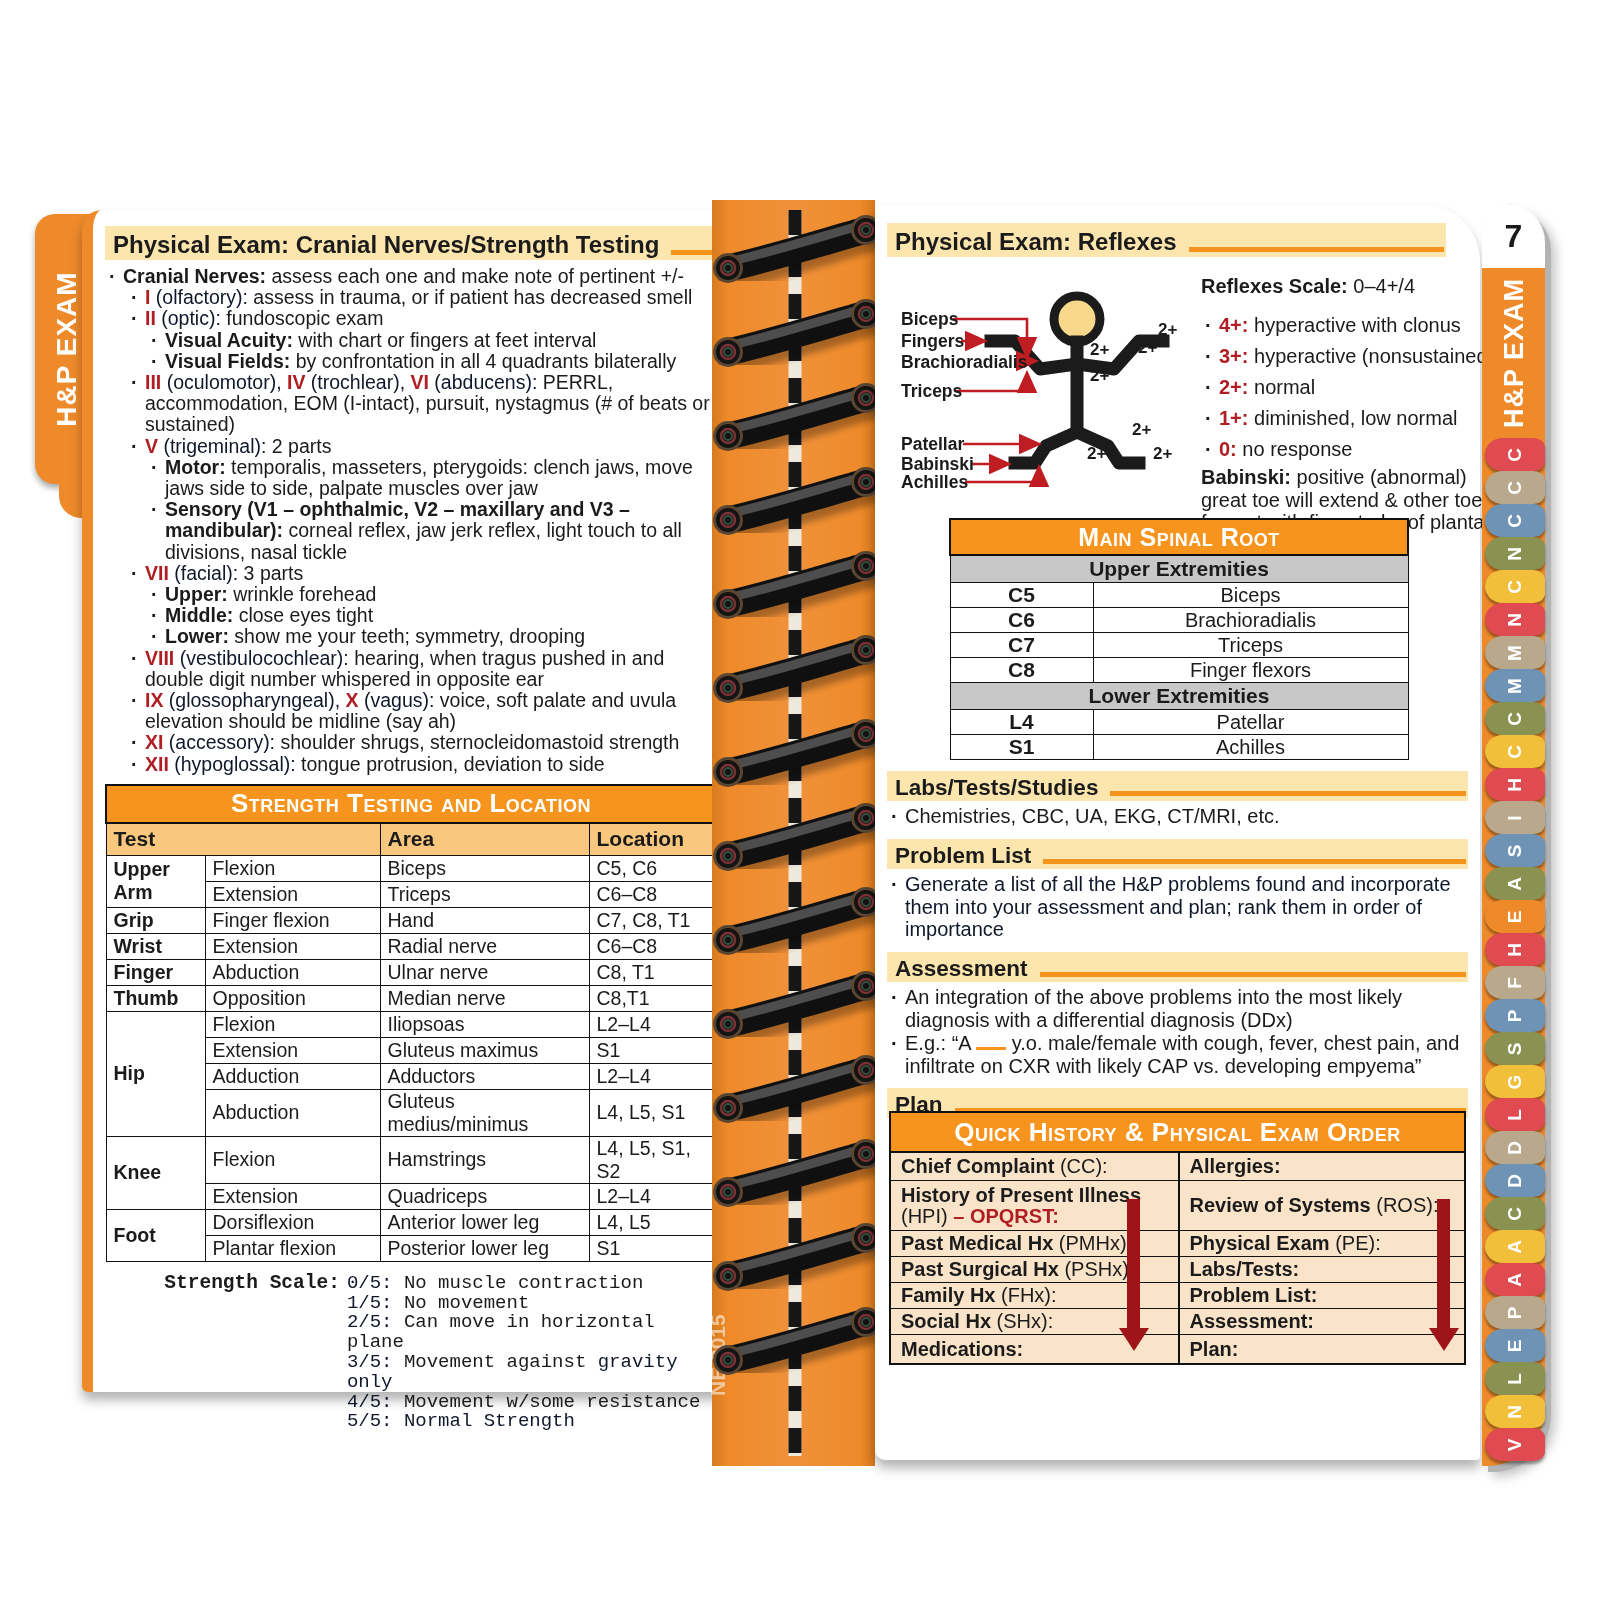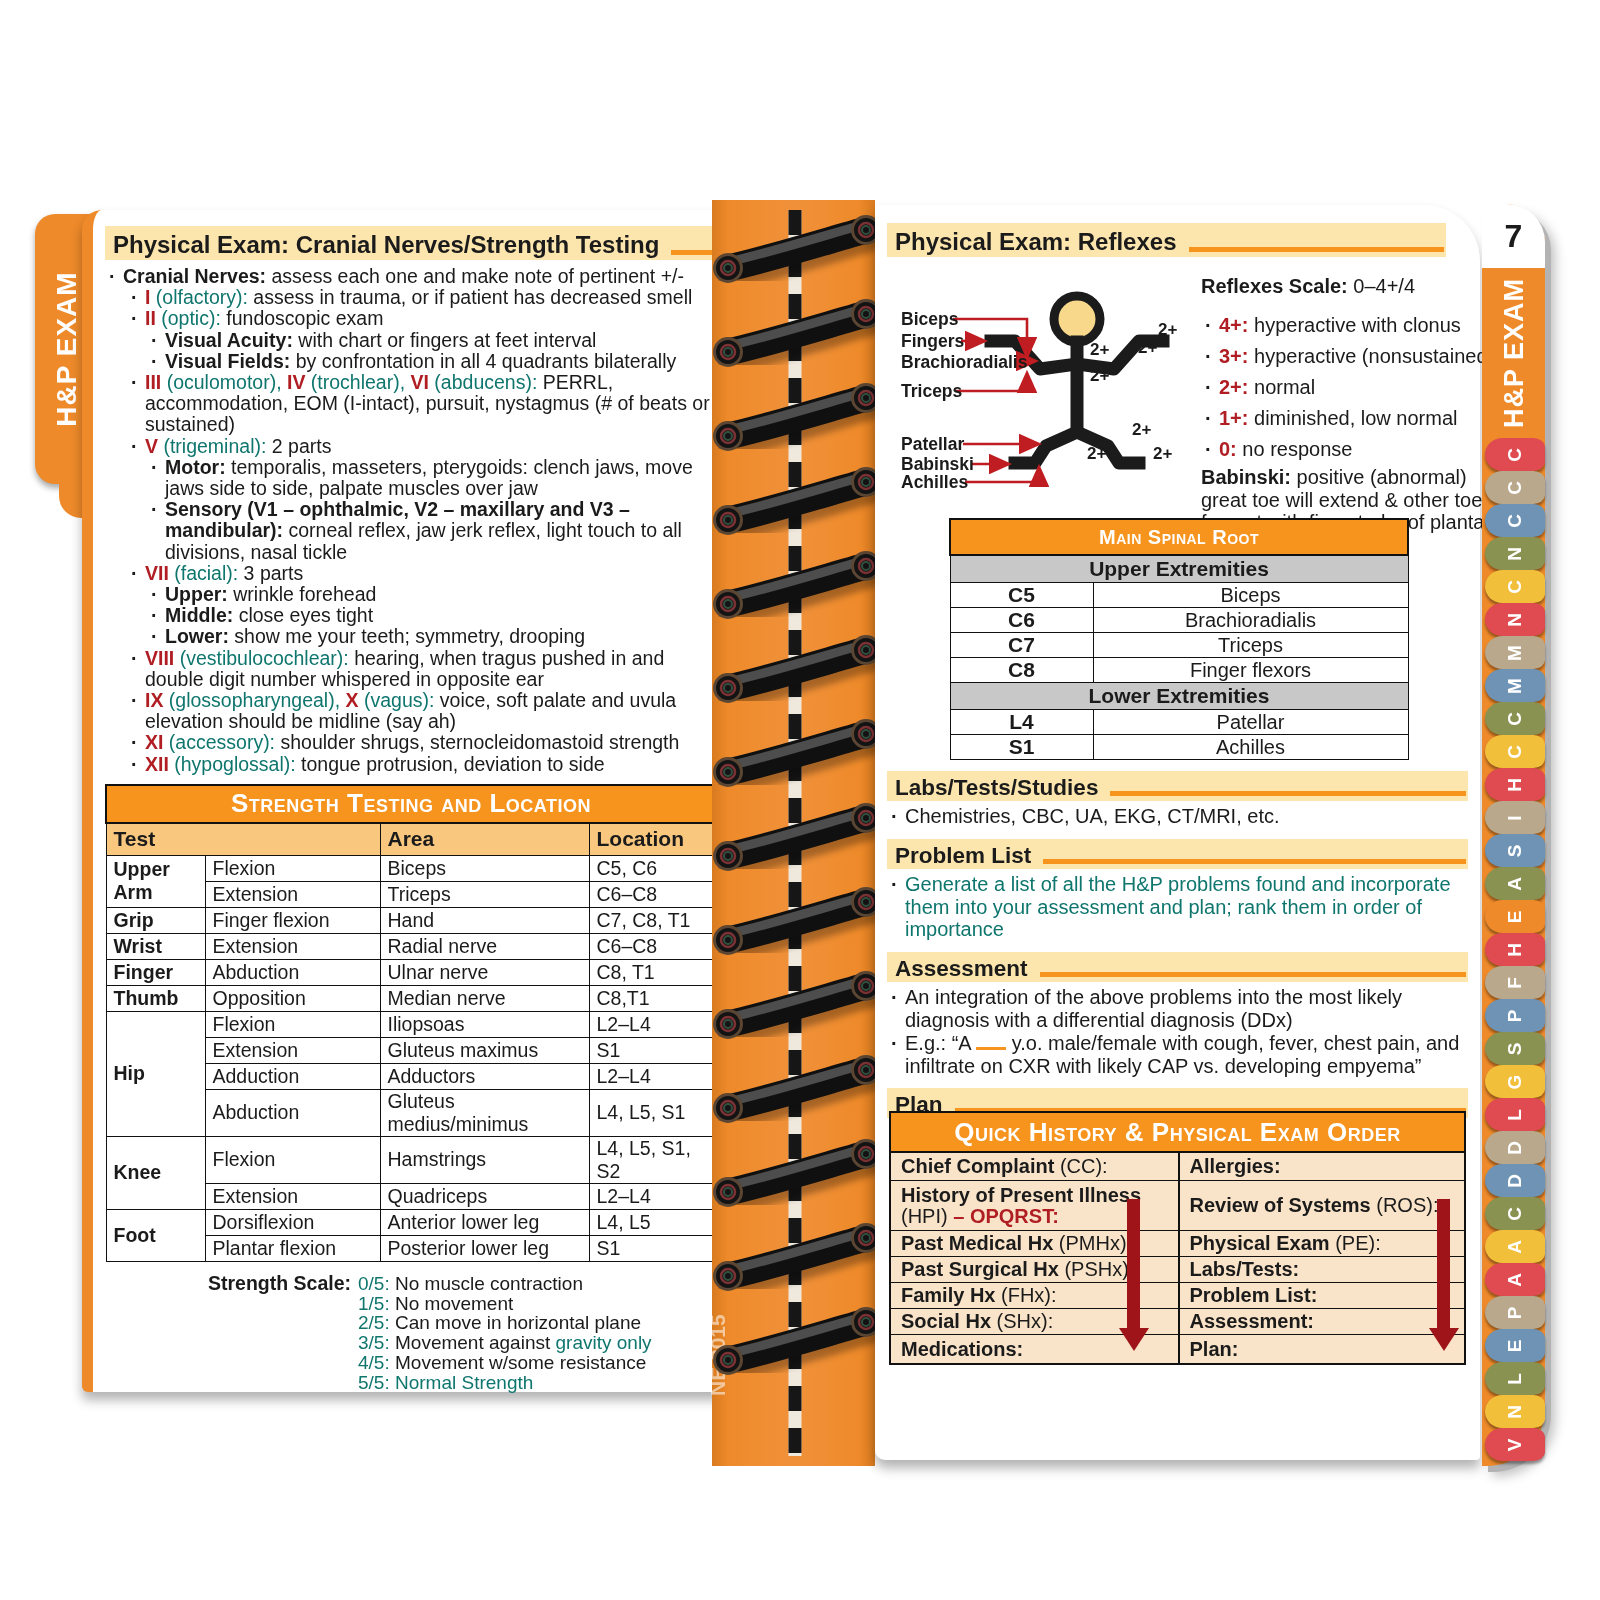--- a/index.html
+++ b/index.html
@@ -27,21 +27,21 @@
   
   .sec-header{display:flex;align-items:flex-end;background:#FCE6AE;height:34px;padding-left:8px;}
   .sec-header .t{font-size:24px;font-weight:700;line-height:30px;}
   .sec-header .line{flex:1;height:5px;background:#F6941E;margin:0 2px 5px 12px;min-width:20px;}
   .sec-header.small{height:30px;}
   .sec-header.small .t{font-size:22.5px;line-height:27px;}
 
   
   .seg-n{}
   .seg-b{font-weight:700;}
-  .seg-r{color:#0f766e;}
+  .seg-r{color:#0f172a;}
   .seg-rb{color:#B01E23;font-weight:700;}
   .seg-blank{display:inline-block;width:30px;height:14px;border-bottom:3.5px solid #F6941E;}
 
   
   .cn-list{margin-top:6px;font-size:19.5px;line-height:21.2px;}
   .bi{position:relative;}
   .bi::before{content:"\00B7";position:absolute;font-weight:700;}
   .ind0{padding-left:18px;}.ind0::before{left:4px;}
   .ind1{padding-left:40px;}.ind1::before{left:26px;}
   .ind2{padding-left:60px;}.ind2::before{left:46px;}
@@ -49,21 +49,21 @@
   
   table.blk{border-collapse:collapse;width:100%;margin-top:9px;}
   table.blk td{border:1.8px solid #111;padding:0 7px;font-size:19.5px;height:25px;}
   table.blk tr.title td{background:#F6941E;color:#fff;font-variant:small-caps;
        font-weight:700;font-size:26px;text-align:center;border:2.5px solid #111;height:36px;letter-spacing:.5px;}
   table.blk tr.head td{background:#F9C87E;font-weight:700;font-size:21px;height:31px;}
   td.gname{font-weight:700;}
   .colw0{width:84px;}.colw1{width:160px;margin-left:8px;}.colw3{width:112px;}
 
   
-  .scale{display:flex;margin-top:12px;font-size:19px;line-height:19.8px;}
+  .scale{display:flex;margin-top:12px;font-size:19px;line-height:19.8px;font-family:Liberation Mono, monospace;}
   .scale-label{font-weight:700;width:246px;text-align:right;padding-right:7px;font-size:19.5px;}
 
   
   .binding{position:absolute;left:677px;top:0;width:163px;height:1266px;
      background:linear-gradient(90deg,#d87a1f 0%,#EE8A2A 10%,#F0913a 50%,#EE8A2A 90%,#d87a1f 100%);}
   .binding .wm{position:absolute;left:18px;bottom:70px;color:rgba(255,255,255,.55);
      font-weight:700;font-size:21px;transform:rotate(-90deg);transform-origin:left bottom;white-space:nowrap;}
   .coils{position:absolute;left:655px;top:0;width:210px;height:1266px;pointer-events:none;}
 
   
@@ -72,21 +72,21 @@
   .reflex-block{position:absolute;left:314px;top:52px;width:296px;font-size:20px;line-height:23px;}
   .reflex-head{margin-bottom:16px;}
   .rs-item{position:relative;padding-left:18px;margin-top:8px;}
   .rs-item::before{content:"\00B7";position:absolute;left:4px;font-weight:700;}
   .babinski{margin-top:5px;line-height:22.5px;}
 
   .spinal-wrap{position:absolute;left:62px;top:295px;width:460px;}
   table.spinal{border-collapse:collapse;width:100%;}
   table.spinal td{border:1.6px solid #111;font-size:20px;text-align:center;height:23px;padding:0 6px;}
   table.spinal tr.title td{background:#F6941E;color:#fff;font-variant:small-caps;font-weight:700;
-        font-size:20px;height:34px;border:2.5px solid #111;letter-spacing:.5px;}
+        font-size:25px;height:34px;border:2.5px solid #111;letter-spacing:.5px;}
   table.spinal tr.band td{background:#C8C8C8;font-weight:700;font-size:21px;height:26px;}
   table.spinal td.c1{width:130px;font-weight:700;font-size:21px;}
 
   .rp-sections{position:absolute;left:0;right:4px;top:548px;}
   .rp-sec{margin-bottom:11px;}
   .rp-sec .bullets{margin-top:4px;font-size:20px;line-height:22.8px;}
   .rp-sec .bi::before{font-weight:700;}
 
   .quick-wrap{position:absolute;left:2px;right:6px;top:888px;}
   .q-title{background:#F6941E;color:#fff;font-variant:small-caps;font-weight:700;font-size:26px;

